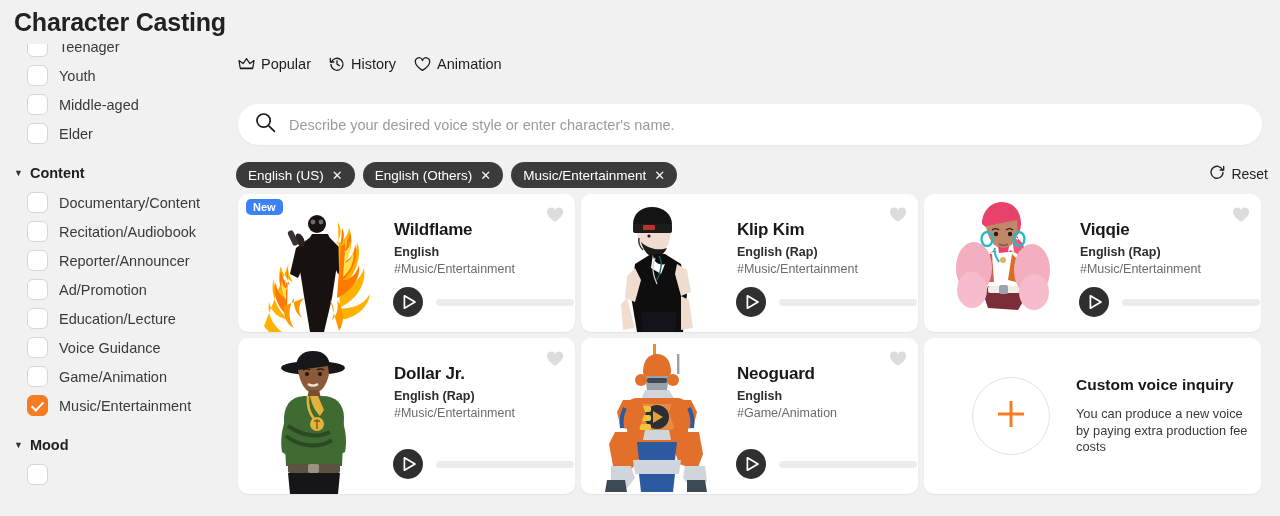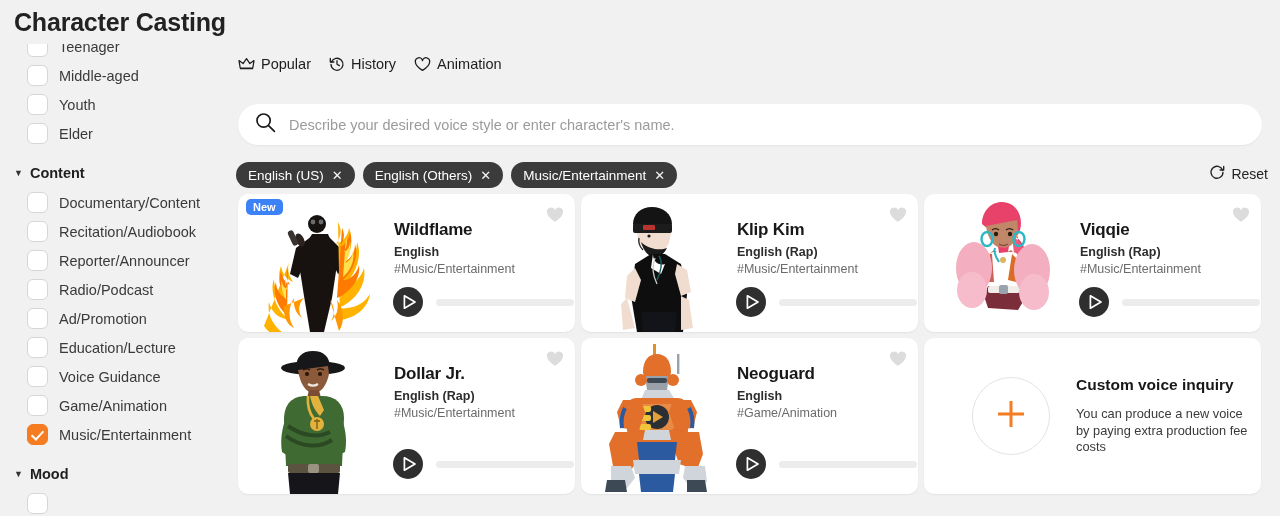--- a/index.html
+++ b/index.html
@@ -178,25 +178,25 @@
   <div class="page-title">Character Casting</div>
 
   <div class="sidebar">
 
     <div class="side-row" style="margin-top:-12px;">
       <div class="cbx"></div>
       <div class="side-label">Teenager</div>
     </div>
     <div class="side-row">
       <div class="cbx"></div>
+      <div class="side-label">Youth</div>
+    </div>
+    <div class="side-row">
+      <div class="cbx"></div>
       <div class="side-label">Middle-aged</div>
-    </div>
-    <div class="side-row">
-      <div class="cbx"></div>
-      <div class="side-label">Youth</div>
     </div>
     <div class="side-row">
       <div class="cbx"></div>
       <div class="side-label">Elder</div>
     </div>
 
     <div class="side-group">
       <span class="caret">▼</span>
       <span class="side-group-label">Content</span>
     </div>
@@ -205,24 +205,20 @@
       <div class="cbx"></div>
       <div class="side-label">Documentary/Content</div>
     </div>
     <div class="side-row">
       <div class="cbx"></div>
       <div class="side-label">Recitation/Audiobook</div>
     </div>
     <div class="side-row">
       <div class="cbx"></div>
       <div class="side-label">Reporter/Announcer</div>
-    </div>
-    <div class="side-row">
-      <div class="cbx"></div>
-      <div class="side-label">Radio/Podcast</div>
     </div>
     <div class="side-row">
       <div class="cbx"></div>
       <div class="side-label">Ad/Promotion</div>
     </div>
     <div class="side-row">
       <div class="cbx"></div>
       <div class="side-label">Education/Lecture</div>
     </div>
     <div class="side-row">

